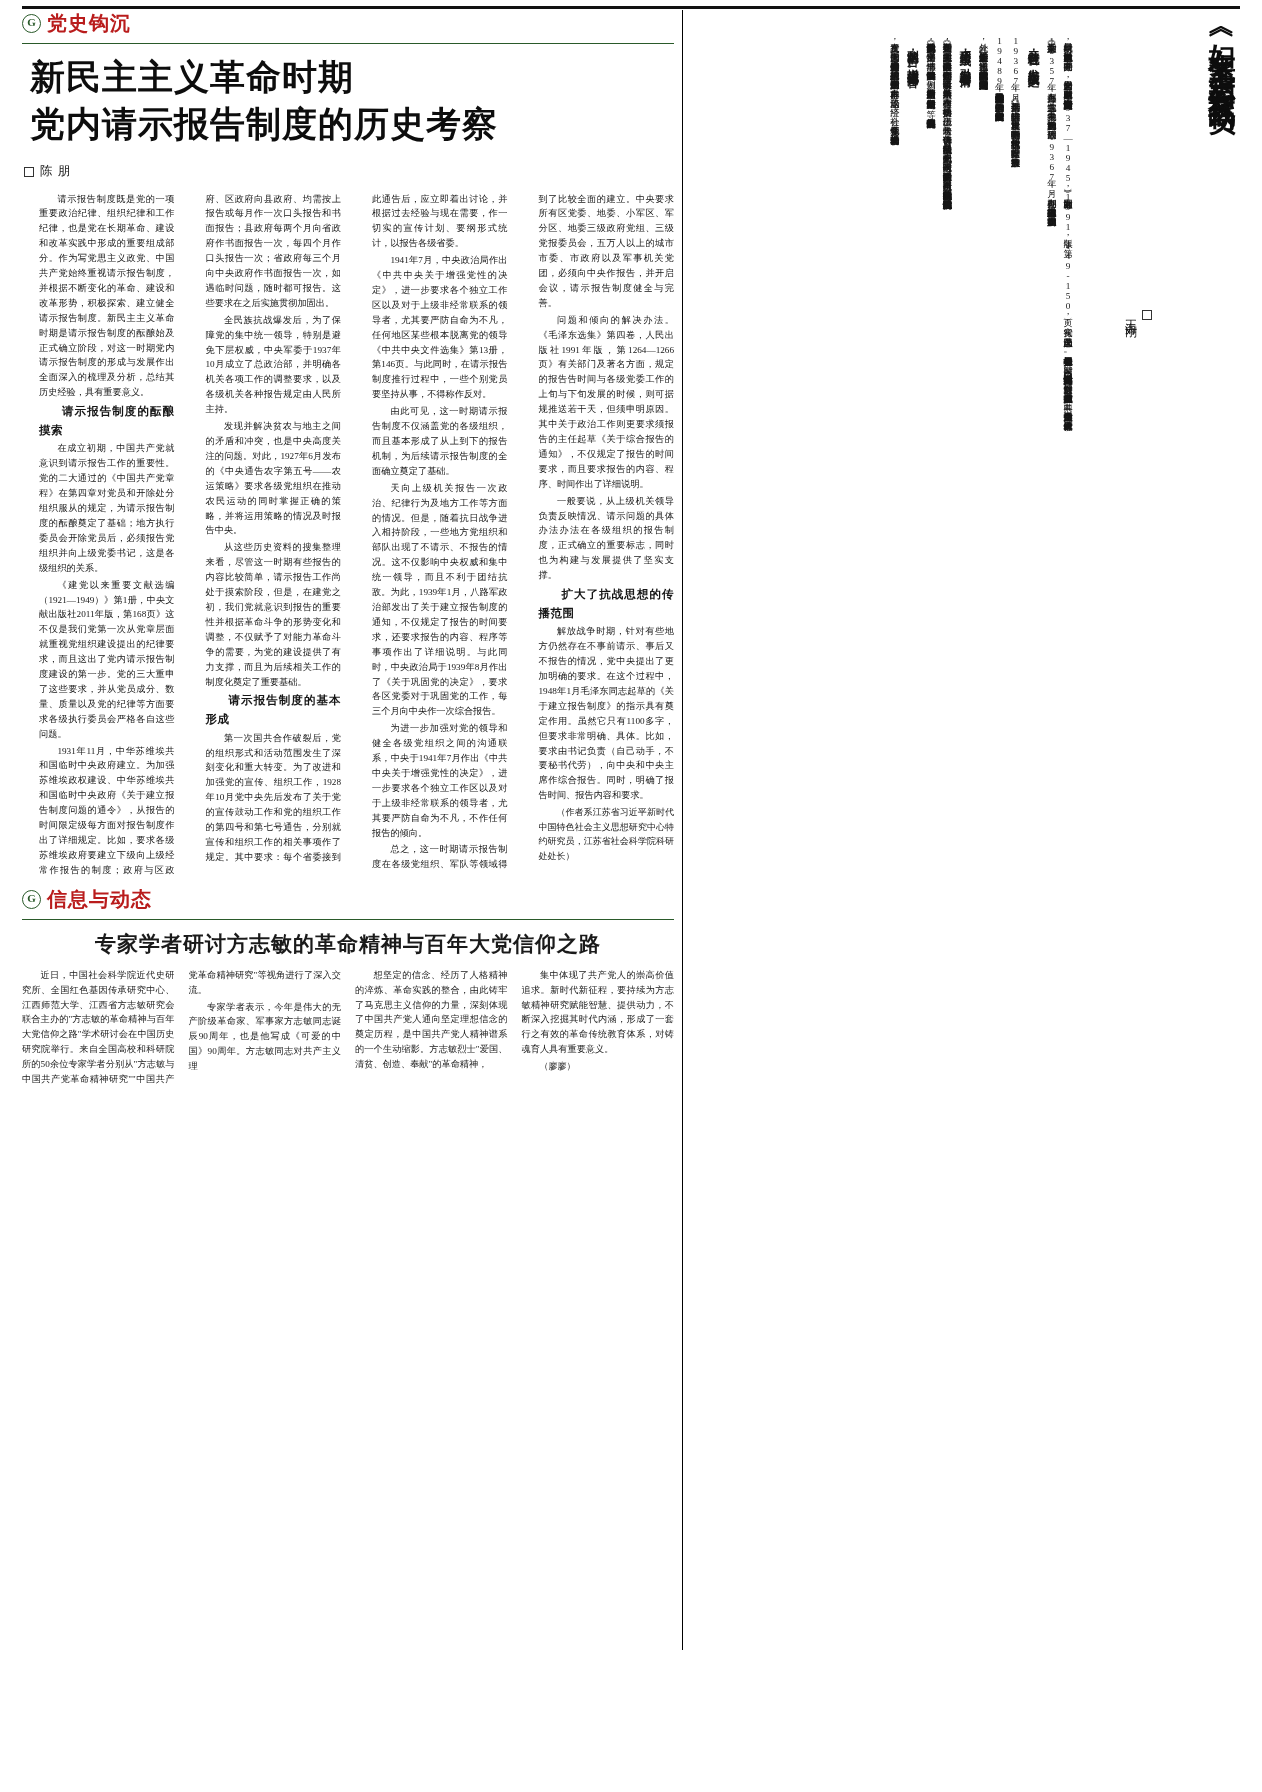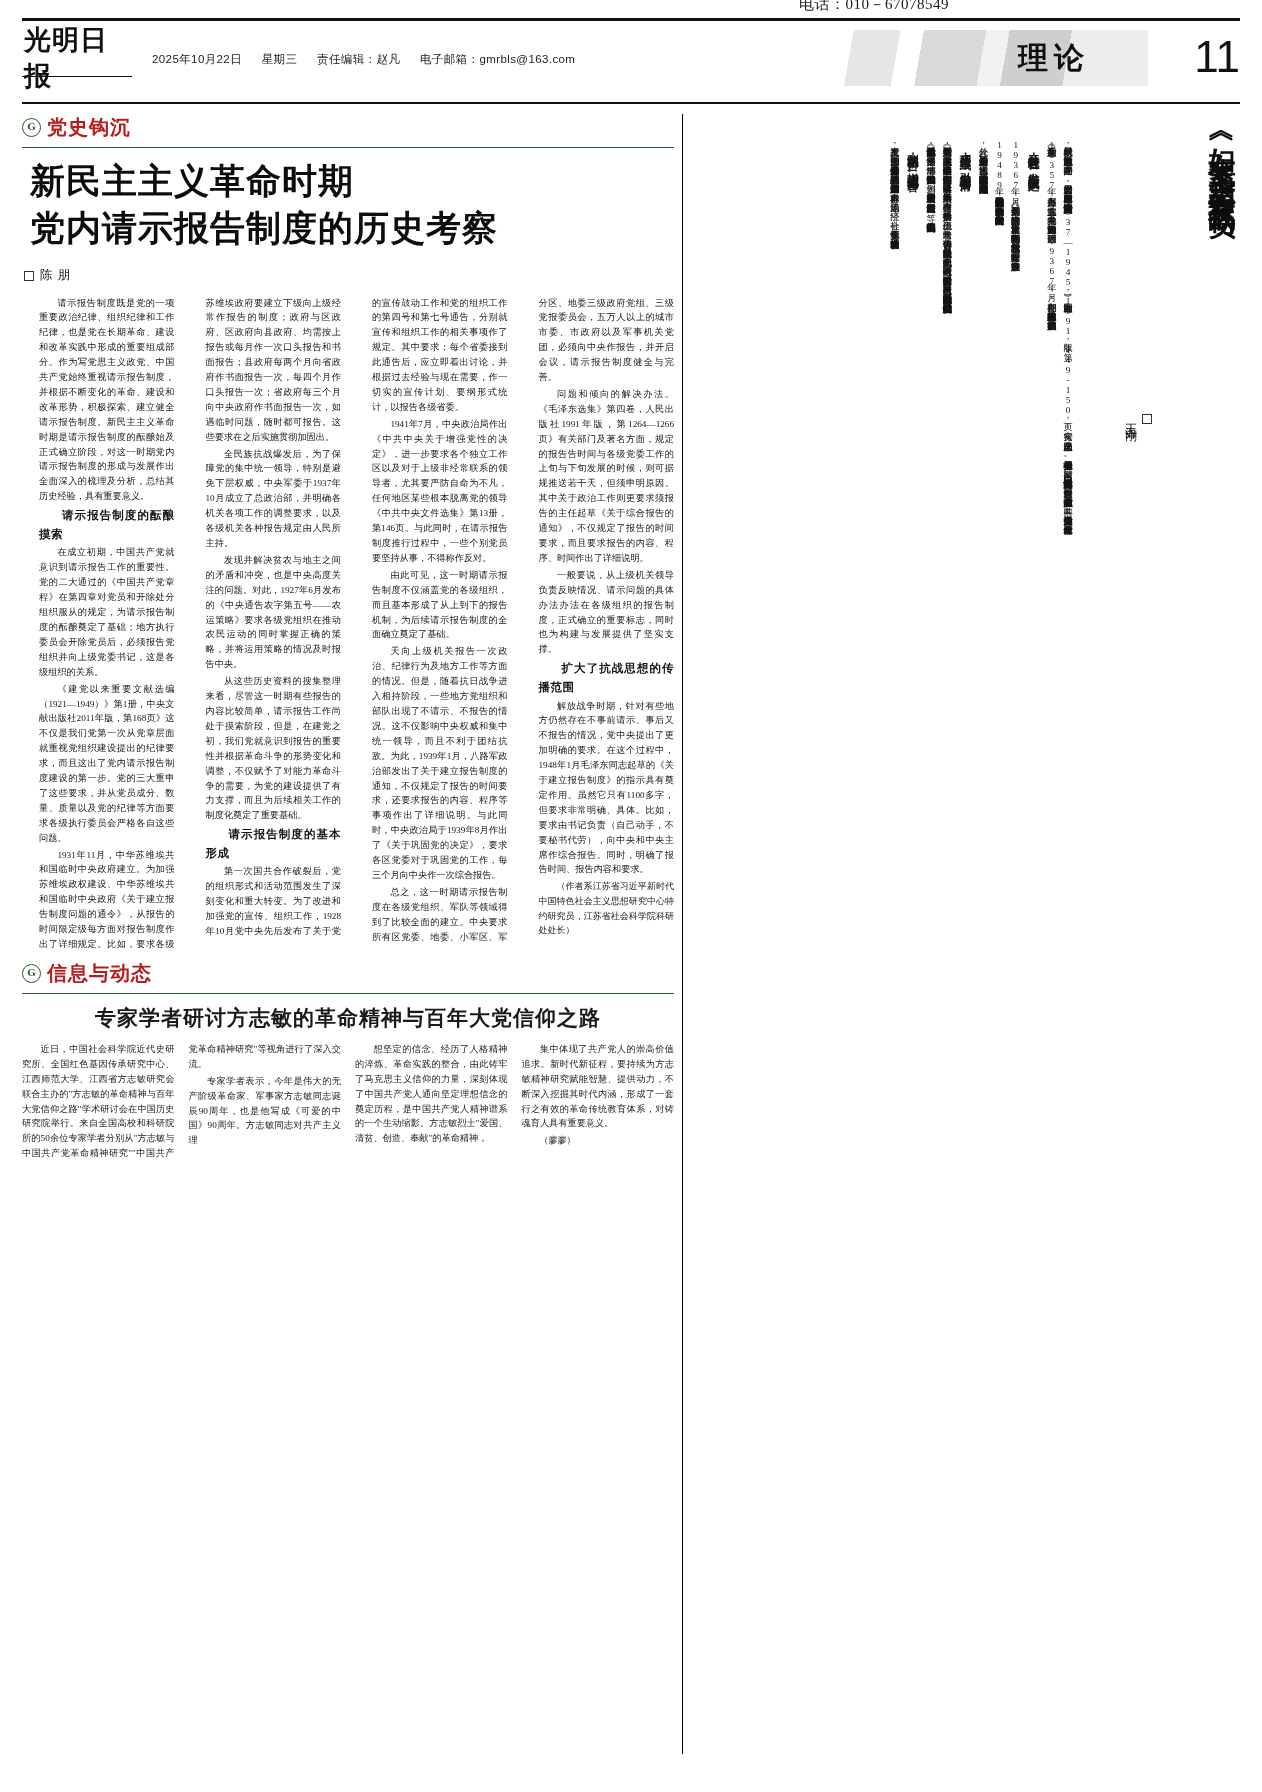--- a/index.html
+++ b/index.html
@@ -159,36 +159,20 @@
     position:absolute;left:22px;top:6px;width:1218px;height:3px;background:#111;
   }
 </style>
 </head>
 <body>
 
 <div class="page">
 
   <div class="topline"></div>
 
-  <div class="masthead">
-    <div class="logo">
-      <span class="u">光明日报</span>
-    </div>
-    <div class="masthead-meta">
-      <span>2025年10月22日</span>
-      <span>星期三</span>
-      <span>责任编辑：赵凡</span>
-      <span>电子邮箱：gmrbls@163.com</span>
-    </div>
-    <div class="section-band">
-      <div class="band-stripes"></div>
-      <div class="band-title">理论</div>
-      <div class="page-num">11</div>
-    </div>
-  </div>
 
   <div class="body-wrap" style="height:1670px;">
 
     <div class="rule-v" style="left:660px;height:1640px;"></div>
 
     <div class="col-left">
 
       <div class="tag">
         <div class="g">G</div>
         <div class="txt">党史钩沉</div>
@@ -211,20 +195,21 @@
         <p>《建党以来重要文献选编（1921—1949）》第1册，中央文献出版社2011年版，第168页》这不仅是我们党第一次从党章层面就重视党组织建设提出的纪律要求，而且这出了党内请示报告制度建设的第一步。党的三大重申了这些要求，并从党员成分、数量、质量以及党的纪律等方面要求各级执行委员会严格各自这些问题。</p>
         <p>1931年11月，中华苏维埃共和国临时中央政府建立。为加强苏维埃政权建设、中华苏维埃共和国临时中央政府《关于建立报告制度问题的通令》，从报告的时间限定级每方面对报告制度作出了详细规定。比如，要求各级苏维埃政府要建立下级向上级经常作报告的制度；政府与区政府、区政府向县政府、均需按上报告或每月作一次口头报告和书面报告；县政府每两个月向省政府作书面报告一次，每四个月作口头报告一次；省政府每三个月向中央政府作书面报告一次，如遇临时问题，随时都可报告。这些要求在之后实施贯彻加固出。</p>
         <p>全民族抗战爆发后，为了保障党的集中统一领导，特别是避免下层权威，中央军委于1937年10月成立了总政治部，并明确各机关各项工作的调整要求，以及各级机关各种报告规定由人民所主持。</p>
         <p>发现并解决贫农与地主之间的矛盾和冲突，也是中央高度关注的问题。对此，1927年6月发布的《中央通告农字第五号——农运策略》要求各级党组织在推动农民运动的同时掌握正确的策略，并将运用策略的情况及时报告中央。</p>
         <p>从这些历史资料的搜集整理来看，尽管这一时期有些报告的内容比较简单，请示报告工作尚处于摸索阶段，但是，在建党之初，我们党就意识到报告的重要性并根据革命斗争的形势变化和调整，不仅赋予了对能力革命斗争的需要，为党的建设提供了有力支撑，而且为后续相关工作的制度化奠定了重要基础。</p>
         <p class="sub">请示报告制度的基本形成</p>
         <p>第一次国共合作破裂后，党的组织形式和活动范围发生了深刻变化和重大转变。为了改进和加强党的宣传、组织工作，1928年10月党中央先后发布了关于党的宣传鼓动工作和党的组织工作的第四号和第七号通告，分别就宣传和组织工作的相关事项作了规定。其中要求：每个省委接到此通告后，应立即着出讨论，并根据过去经验与现在需要，作一切实的宣传计划、要纲形式统计，以报告各级省委。</p>
         <p>1941年7月，中央政治局作出《中共中央关于增强党性的决定》，进一步要求各个独立工作区以及对于上级非经常联系的领导者，尤其要严防自命为不凡，任何地区某些根本脱离党的领导《中共中央文件选集》第13册，第146页。与此同时，在请示报告制度推行过程中，一些个别党员要坚持从事，不得称作反对。</p>
         <p>由此可见，这一时期请示报告制度不仅涵盖党的各级组织，而且基本形成了从上到下的报告机制，为后续请示报告制度的全面确立奠定了基础。</p>
         <p>天向上级机关报告一次政治、纪律行为及地方工作等方面的情况。但是，随着抗日战争进入相持阶段，一些地方党组织和部队出现了不请示、不报告的情况。这不仅影响中央权威和集中统一领导，而且不利于团结抗敌。为此，1939年1月，八路军政治部发出了关于建立报告制度的通知，不仅规定了报告的时间要求，还要求报告的内容、程序等事项作出了详细说明。与此同时，中央政治局于1939年8月作出了《关于巩固党的决定》，要求各区党委对于巩固党的工作，每三个月向中央作一次综合报告。</p>
+        <p>为进一步加强对党的领导和健全各级党组织之间的沟通联系，中央于1941年7月作出《中共中央关于增强党性的决定》，进一步要求各个独立工作区以及对于上级非经常联系的领导者，尤其要严防自命为不凡，不作任何报告的倾向。</p>
         <p>总之，这一时期请示报告制度在各级党组织、军队等领域得到了比较全面的建立。中央要求所有区党委、地委、小军区、军分区、地委三级政府党组、三级党报委员会，五万人以上的城市市委、市政府以及军事机关党团，必须向中央作报告，并开启会议，请示报告制度健全与完善。</p>
         <p>问题和倾向的解决办法。《毛泽东选集》第四卷，人民出版社1991年版，第1264—1266页》有关部门及著名方面，规定的报告告时间与各级党委工作的上旬与下旬发展的时候，则可据规推送若干天，但须申明原因。其中关于政治工作则更要求须报告的主任起草《关于综合报告的通知》，不仅规定了报告的时间要求，而且要求报告的内容、程序、时间作出了详细说明。</p>
         <p>一般要说，从上级机关领导负责反映情况、请示问题的具体办法办法在各级组织的报告制度，正式确立的重要标志，同时也为构建与发展提供了坚实支撑。</p>
         <p class="sub">扩大了抗战思想的传播范围</p>
         <p>解放战争时期，针对有些地方仍然存在不事前请示、事后又不报告的情况，党中央提出了更加明确的要求。在这个过程中，1948年1月毛泽东同志起草的《关于建立报告制度》的指示具有奠定作用。虽然它只有1100多字，但要求非常明确、具体。比如，要求由书记负责（自己动手，不要秘书代劳），向中央和中央主席作综合报告。同时，明确了报告时间、报告内容和要求。</p>
         <p class="sig">（作者系江苏省习近平新时代中国特色社会主义思想研究中心特约研究员，江苏省社会科学院科研处处长）</p>
       </div>
 
       <div class="tag news-tag">
         <div class="g">G</div>

